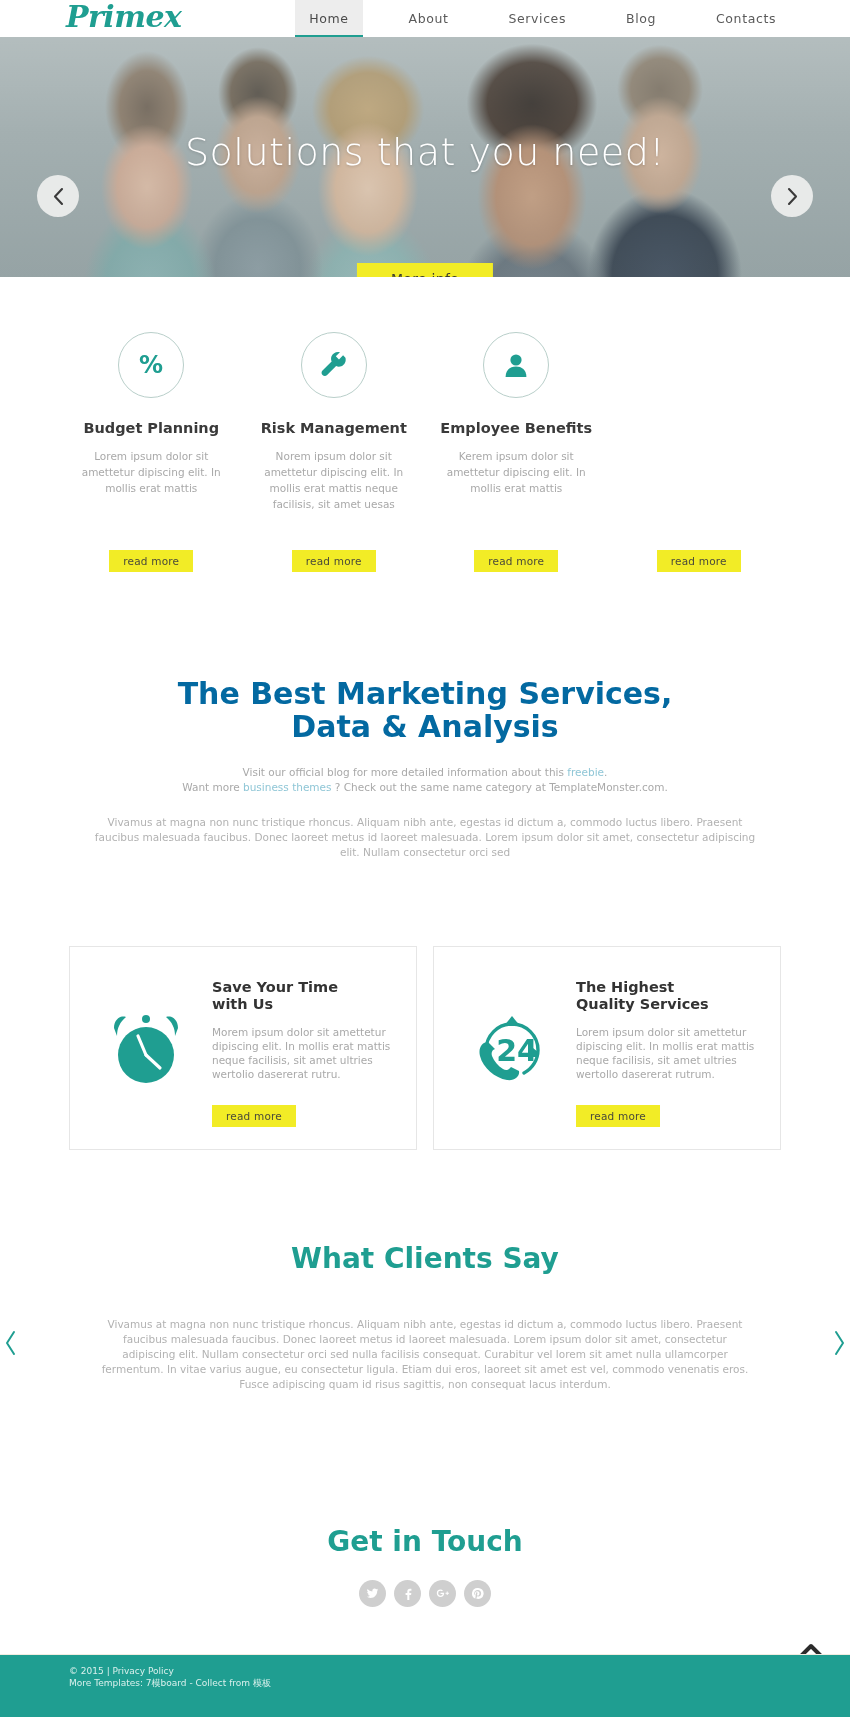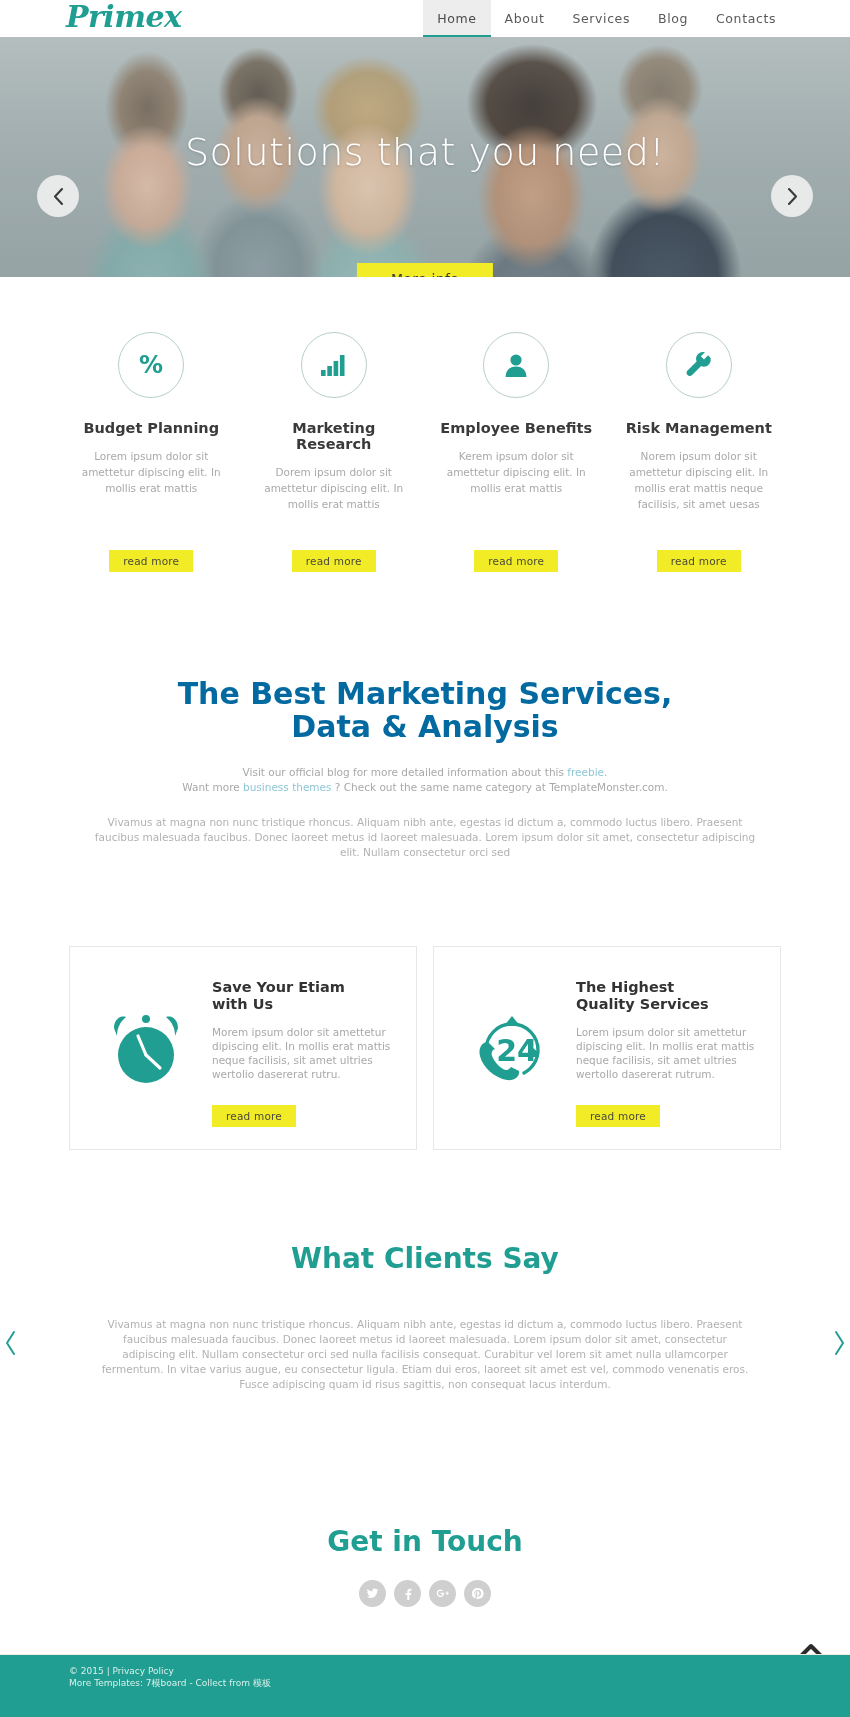--- a/index.html
+++ b/index.html
@@ -42,20 +42,21 @@
     display: flex;
     align-items: center;
     justify-content: center;
     padding: 0 14px;
     font-size: 12.5px;
     color: #5a5a5a;
     letter-spacing: 0.6px;
     position: relative;
     cursor: pointer;
     font-family: "DejaVu Sans", sans-serif;
+    margin-left: 32px;
   }
   .nav-item.active {
     background: #ededed;
     color: #4a4a4a;
   }
   .nav-item.active::after {
     content: "";
     position: absolute;
     left: 0; right: 0; bottom: 0;
     height: 2px;
@@ -375,52 +376,40 @@
   <div class="feature">
     <div class="feature-circle">
       <svg width="30" height="30" viewBox="0 0 30 30">
         <text x="15" y="23" text-anchor="middle" font-family="DejaVu Sans, sans-serif" font-size="24" font-weight="bold" fill="#1f9e91">%</text>
       </svg>
     </div>
     <div class="feature-title">Budget Planning</div>
     <div class="feature-text">Lorem ipsum dolor sit amettetur dipiscing elit. In mollis erat mattis</div>
   </div>
 
+
   <div class="feature">
     <div class="feature-circle">
-      <svg width="30" height="28" viewBox="0 0 30 28">
-        <rect x="2" y="19" width="4.6" height="6" fill="#1f9e91"></rect>
-        <rect x="8.3" y="15" width="4.6" height="10" fill="#1f9e91"></rect>
-        <rect x="14.6" y="10" width="4.6" height="15" fill="#1f9e91"></rect>
-        <rect x="20.9" y="4" width="4.6" height="21" fill="#1f9e91"></rect>
-      </svg>
-    </div>
-    <div class="feature-title">Marketing Research</div>
-    <div class="feature-text">Dorem ipsum dolor sit amettetur dipiscing elit. In mollis erat mattis</div>
+      <svg width="30" height="30" viewBox="0 0 30 30">
+        <path d="M25.6 5.4 L21.4 9.6 L18.2 6.4 L22.4 2.2 C18.8 1.2 15.2 3.0 13.8 6.4 C13.1 8.2 13.2 10.1 13.9 11.7 L4.6 20.9 C3.3 22.2 3.3 24.3 4.6 25.6 C5.9 26.9 8.0 26.9 9.3 25.6 L18.5 16.4 C20.1 17.1 22.0 17.2 23.8 16.5 C27.2 15.1 29.0 11.4 28.0 7.8 Z" fill="#1f9e91" transform="translate(-1,0) scale(0.98)"></path>
+      </svg>
+    </div>
+    <div class="feature-title">Risk Management</div>
+    <div class="feature-text">Norem ipsum dolor sit amettetur dipiscing elit. In mollis erat mattis neque facilisis, sit amet uesas</div>
   </div>
 
   <div class="feature">
     <div class="feature-circle">
       <svg width="28" height="28" viewBox="0 0 28 28">
         <circle cx="14" cy="9" r="5.6" fill="#1f9e91"></circle>
         <path d="M3.6 26 C3.6 18.6 8.4 15.4 14 15.4 C19.6 15.4 24.4 18.6 24.4 26 Z" fill="#1f9e91"></path>
       </svg>
     </div>
     <div class="feature-title">Employee Benefits</div>
     <div class="feature-text">Kerem ipsum dolor sit amettetur dipiscing elit. In mollis erat mattis</div>
-  </div>
-
-  <div class="feature">
-    <div class="feature-circle">
-      <svg width="30" height="30" viewBox="0 0 30 30">
-        <path d="M25.6 5.4 L21.4 9.6 L18.2 6.4 L22.4 2.2 C18.8 1.2 15.2 3.0 13.8 6.4 C13.1 8.2 13.2 10.1 13.9 11.7 L4.6 20.9 C3.3 22.2 3.3 24.3 4.6 25.6 C5.9 26.9 8.0 26.9 9.3 25.6 L18.5 16.4 C20.1 17.1 22.0 17.2 23.8 16.5 C27.2 15.1 29.0 11.4 28.0 7.8 Z" fill="#1f9e91" transform="translate(-1,0) scale(0.98)"></path>
-      </svg>
-    </div>
-    <div class="feature-title">Risk Management</div>
-    <div class="feature-text">Norem ipsum dolor sit amettetur dipiscing elit. In mollis erat mattis neque facilisis, sit amet uesas</div>
   </div>
 </div>
 
 <div class="feature-btns">
   <div class="feature-btn-cell">
     <button class="btn-yellow">read more</button>
   </div>
   <div class="feature-btn-cell">
     <button class="btn-yellow">read more</button>
   </div>
@@ -452,21 +441,21 @@
         <circle cx="42" cy="13" r="4" fill="#1f9e91"></circle>
         <path d="M10 22 C10 14 16 9 22 11 C16 16 13 22 13 30 Z" fill="#1f9e91"></path>
         <path d="M74 22 C74 14 68 9 62 11 C68 16 71 22 71 30 Z" fill="#1f9e91"></path>
         <circle cx="42" cy="49" r="28" fill="#1f9e91"></circle>
         <polyline points="42,49 34,30" fill="none" stroke="#ffffff" stroke-width="3.2" stroke-linecap="round"></polyline>
         <polyline points="42,49 56,62" fill="none" stroke="#ffffff" stroke-width="3.2" stroke-linecap="round"></polyline>
       </svg>
     </div>
     <div class="card-body">
       <div class="card-title">
-        <span>Save Your Etiam</span><br>
+        <span>Save Your Time</span><br>
         <span>with Us</span>
       </div>
       <div class="card-text">Morem ipsum dolor sit amettetur dipiscing elit. In mollis erat mattis neque facilisis, sit amet ultries wertolio dasererat rutru.</div>
       <div class="card-btn-wrap">
         <button class="btn-yellow">read more</button>
       </div>
     </div>
   </div>
 
   <div class="card">

